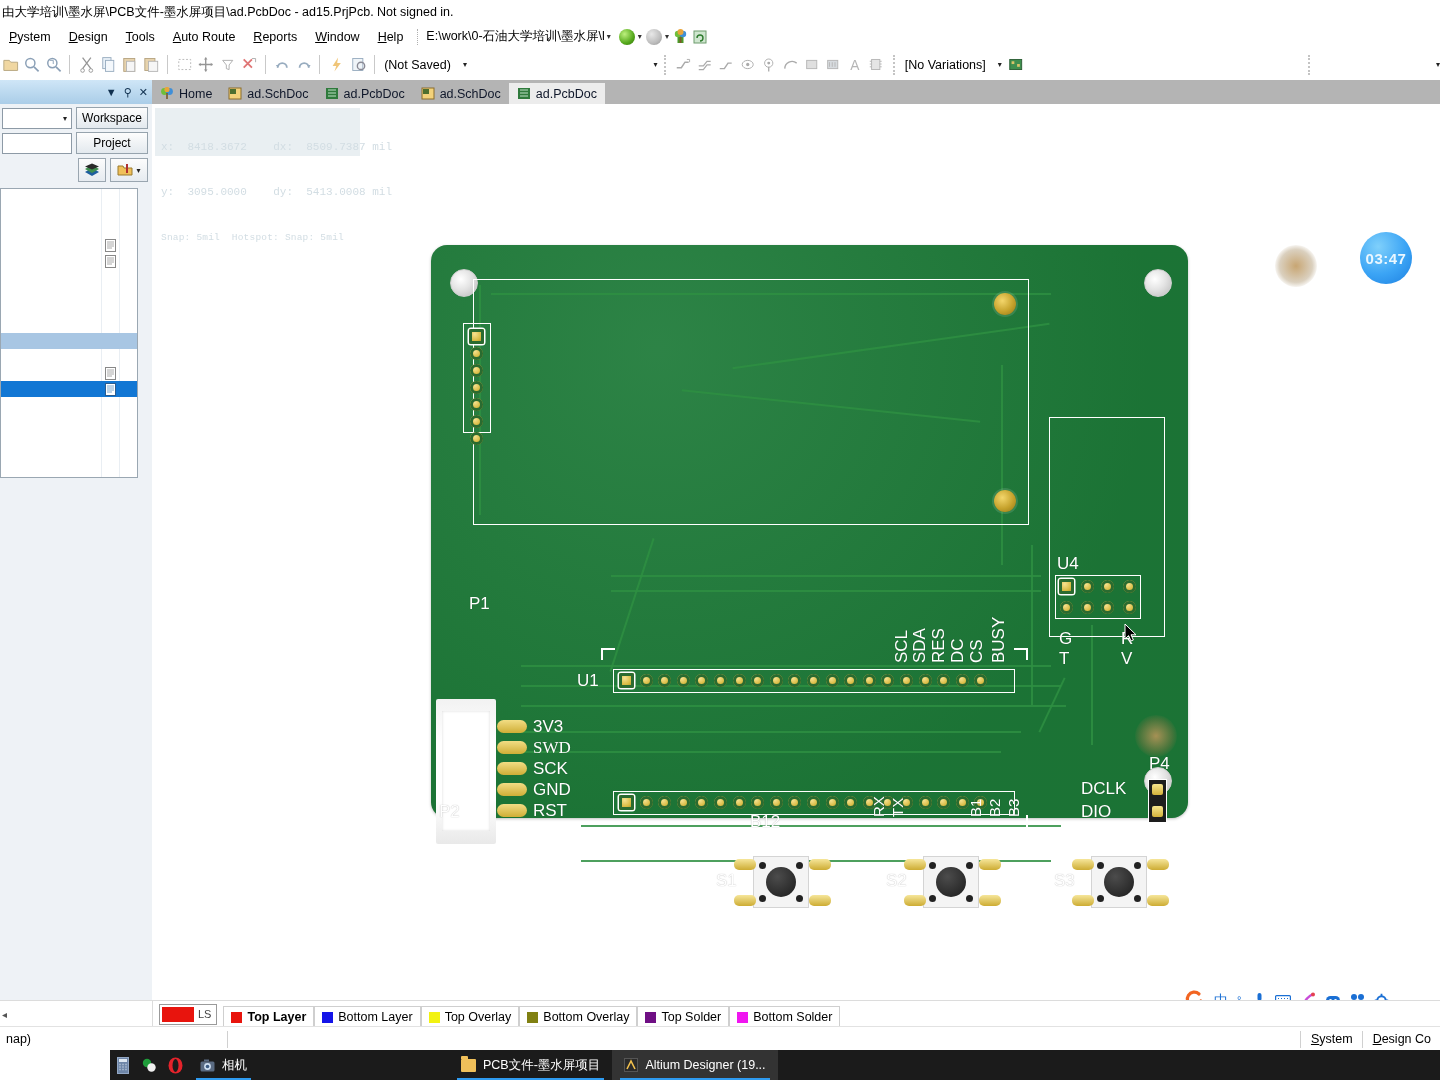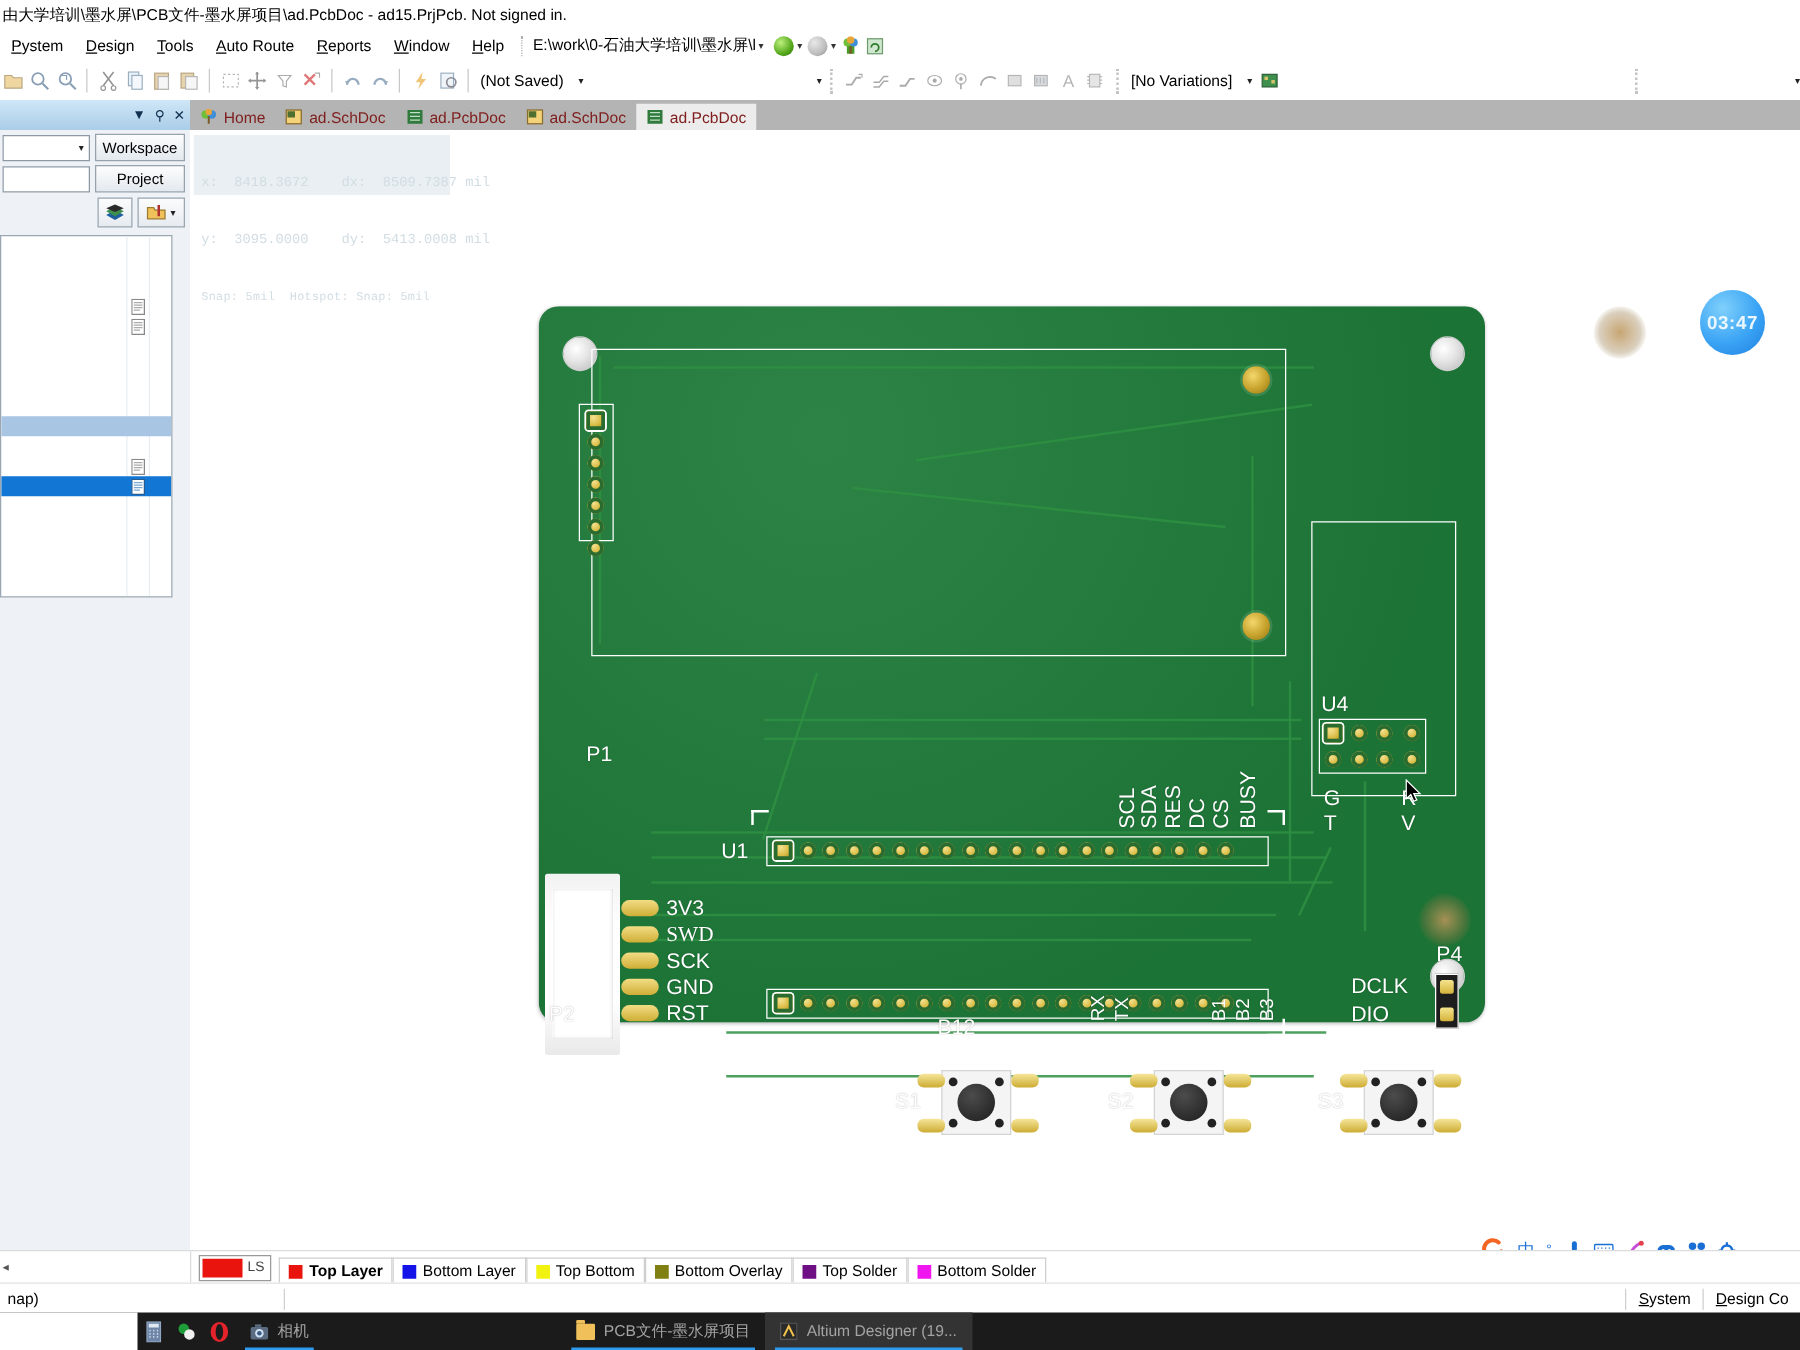--- a/index.html
+++ b/index.html
@@ -60,21 +60,21 @@
   }
   .panel-head{
     position:absolute;left:0;top:80px;width:152px;height:24px;
     background:linear-gradient(#cfe6f7,#aacde8);
     display:flex;align-items:center;justify-content:flex-end;
     box-sizing:border-box;padding-right:4px;
   }
   .ph-btn{font-size:11px;color:#10304f;margin-left:7px;cursor:default;}
   .tab{
     height:21px;display:flex;align-items:center;gap:5px;
-    padding:0 8px;font-size:12.5px;color:#7f1d1d;white-space:nowrap;cursor:default;
+    padding:0 8px;font-size:12.5px;color:#0f172a;white-space:nowrap;cursor:default;
   }
   .tab.active{background:#ececec;}
   .tab .ti{width:14px;height:13px;display:inline-block;}
 
   
   .leftdock{
     position:absolute;left:0;top:104px;width:152px;height:896px;background:#eef2f6;
   }
   .dock-row{display:flex;align-items:center;padding:3px 4px 0 2px;gap:4px;}
   .dk-combo{
@@ -236,21 +236,21 @@
 
   
   .taskbar{
     position:absolute;left:0;top:1050px;width:1440px;height:30px;background:#1b1b1b;
     display:flex;align-items:center;
   }
   .tb-white{width:110px;height:30px;background:#ffffff;}
   .tk-ico{width:26px;height:30px;display:flex;align-items:center;justify-content:center;}
   .tk-item{
     height:30px;display:flex;align-items:center;gap:7px;padding:0 12px;
-    color:#a3a3a3;font-size:12.5px;white-space:nowrap;position:relative;cursor:default;
+    color:#ffffff;font-size:12.5px;white-space:nowrap;position:relative;cursor:default;
   }
   .tk-item.active{background:#333333;}
   .tk-item.underline:after{
     content:"";position:absolute;left:8px;right:8px;bottom:0;height:2px;background:#2e9bf0;
   }
   .folder-ico{width:15px;height:13px;background:#f0c05a;border-radius:1px;position:relative;}
   .folder-ico:before{content:"";position:absolute;left:0;top:-3px;width:7px;height:3px;background:#f0c05a;border-radius:1px 1px 0 0;}
 </style>
 </head>
 <body>
@@ -790,21 +790,21 @@
       <div class="layer-tab active">
         <span class="sw-sm" style="background:#e8140d;"></span>
         <span>Top Layer</span>
       </div>
       <div class="layer-tab">
         <span class="sw-sm" style="background:#1414e8;"></span>
         <span>Bottom Layer</span>
       </div>
       <div class="layer-tab">
         <span class="sw-sm" style="background:#f2f211;"></span>
-        <span>Top Bottom</span>
+        <span>Top Overlay</span>
       </div>
       <div class="layer-tab">
         <span class="sw-sm" style="background:#808012;"></span>
         <span>Bottom Overlay</span>
       </div>
       <div class="layer-tab">
         <span class="sw-sm" style="background:#6f0f84;"></span>
         <span>Top Solder</span>
       </div>
       <div class="layer-tab">

